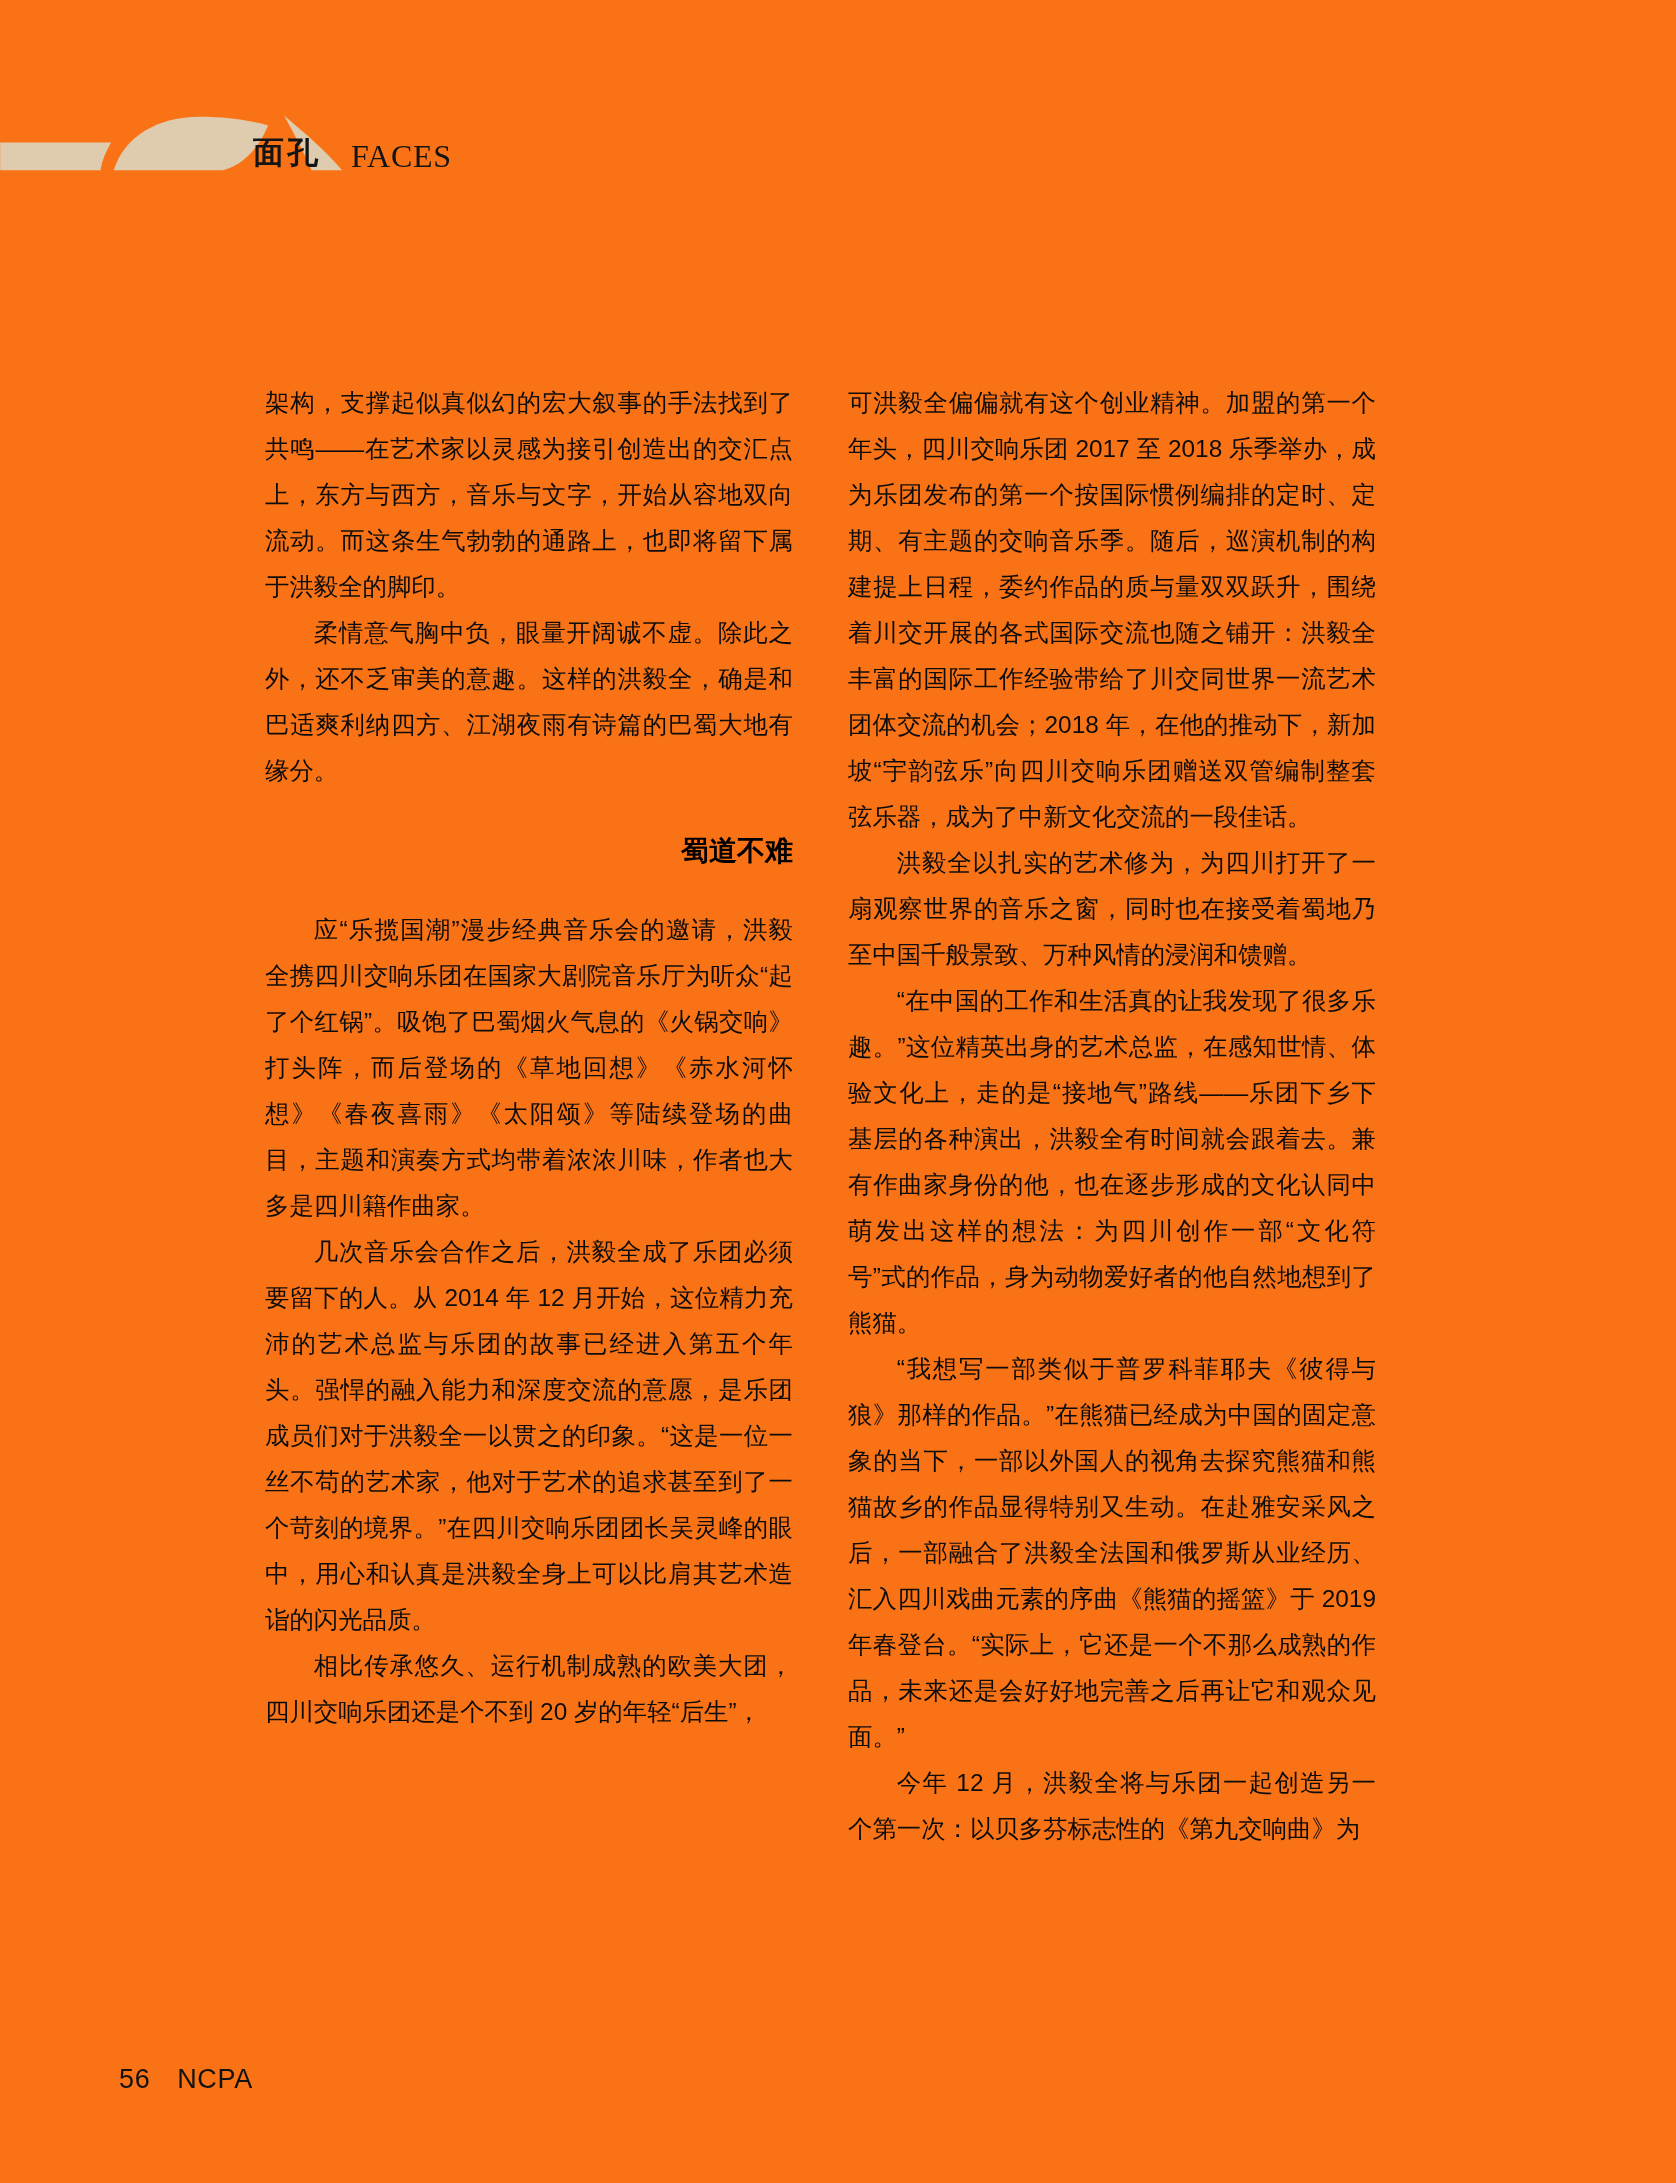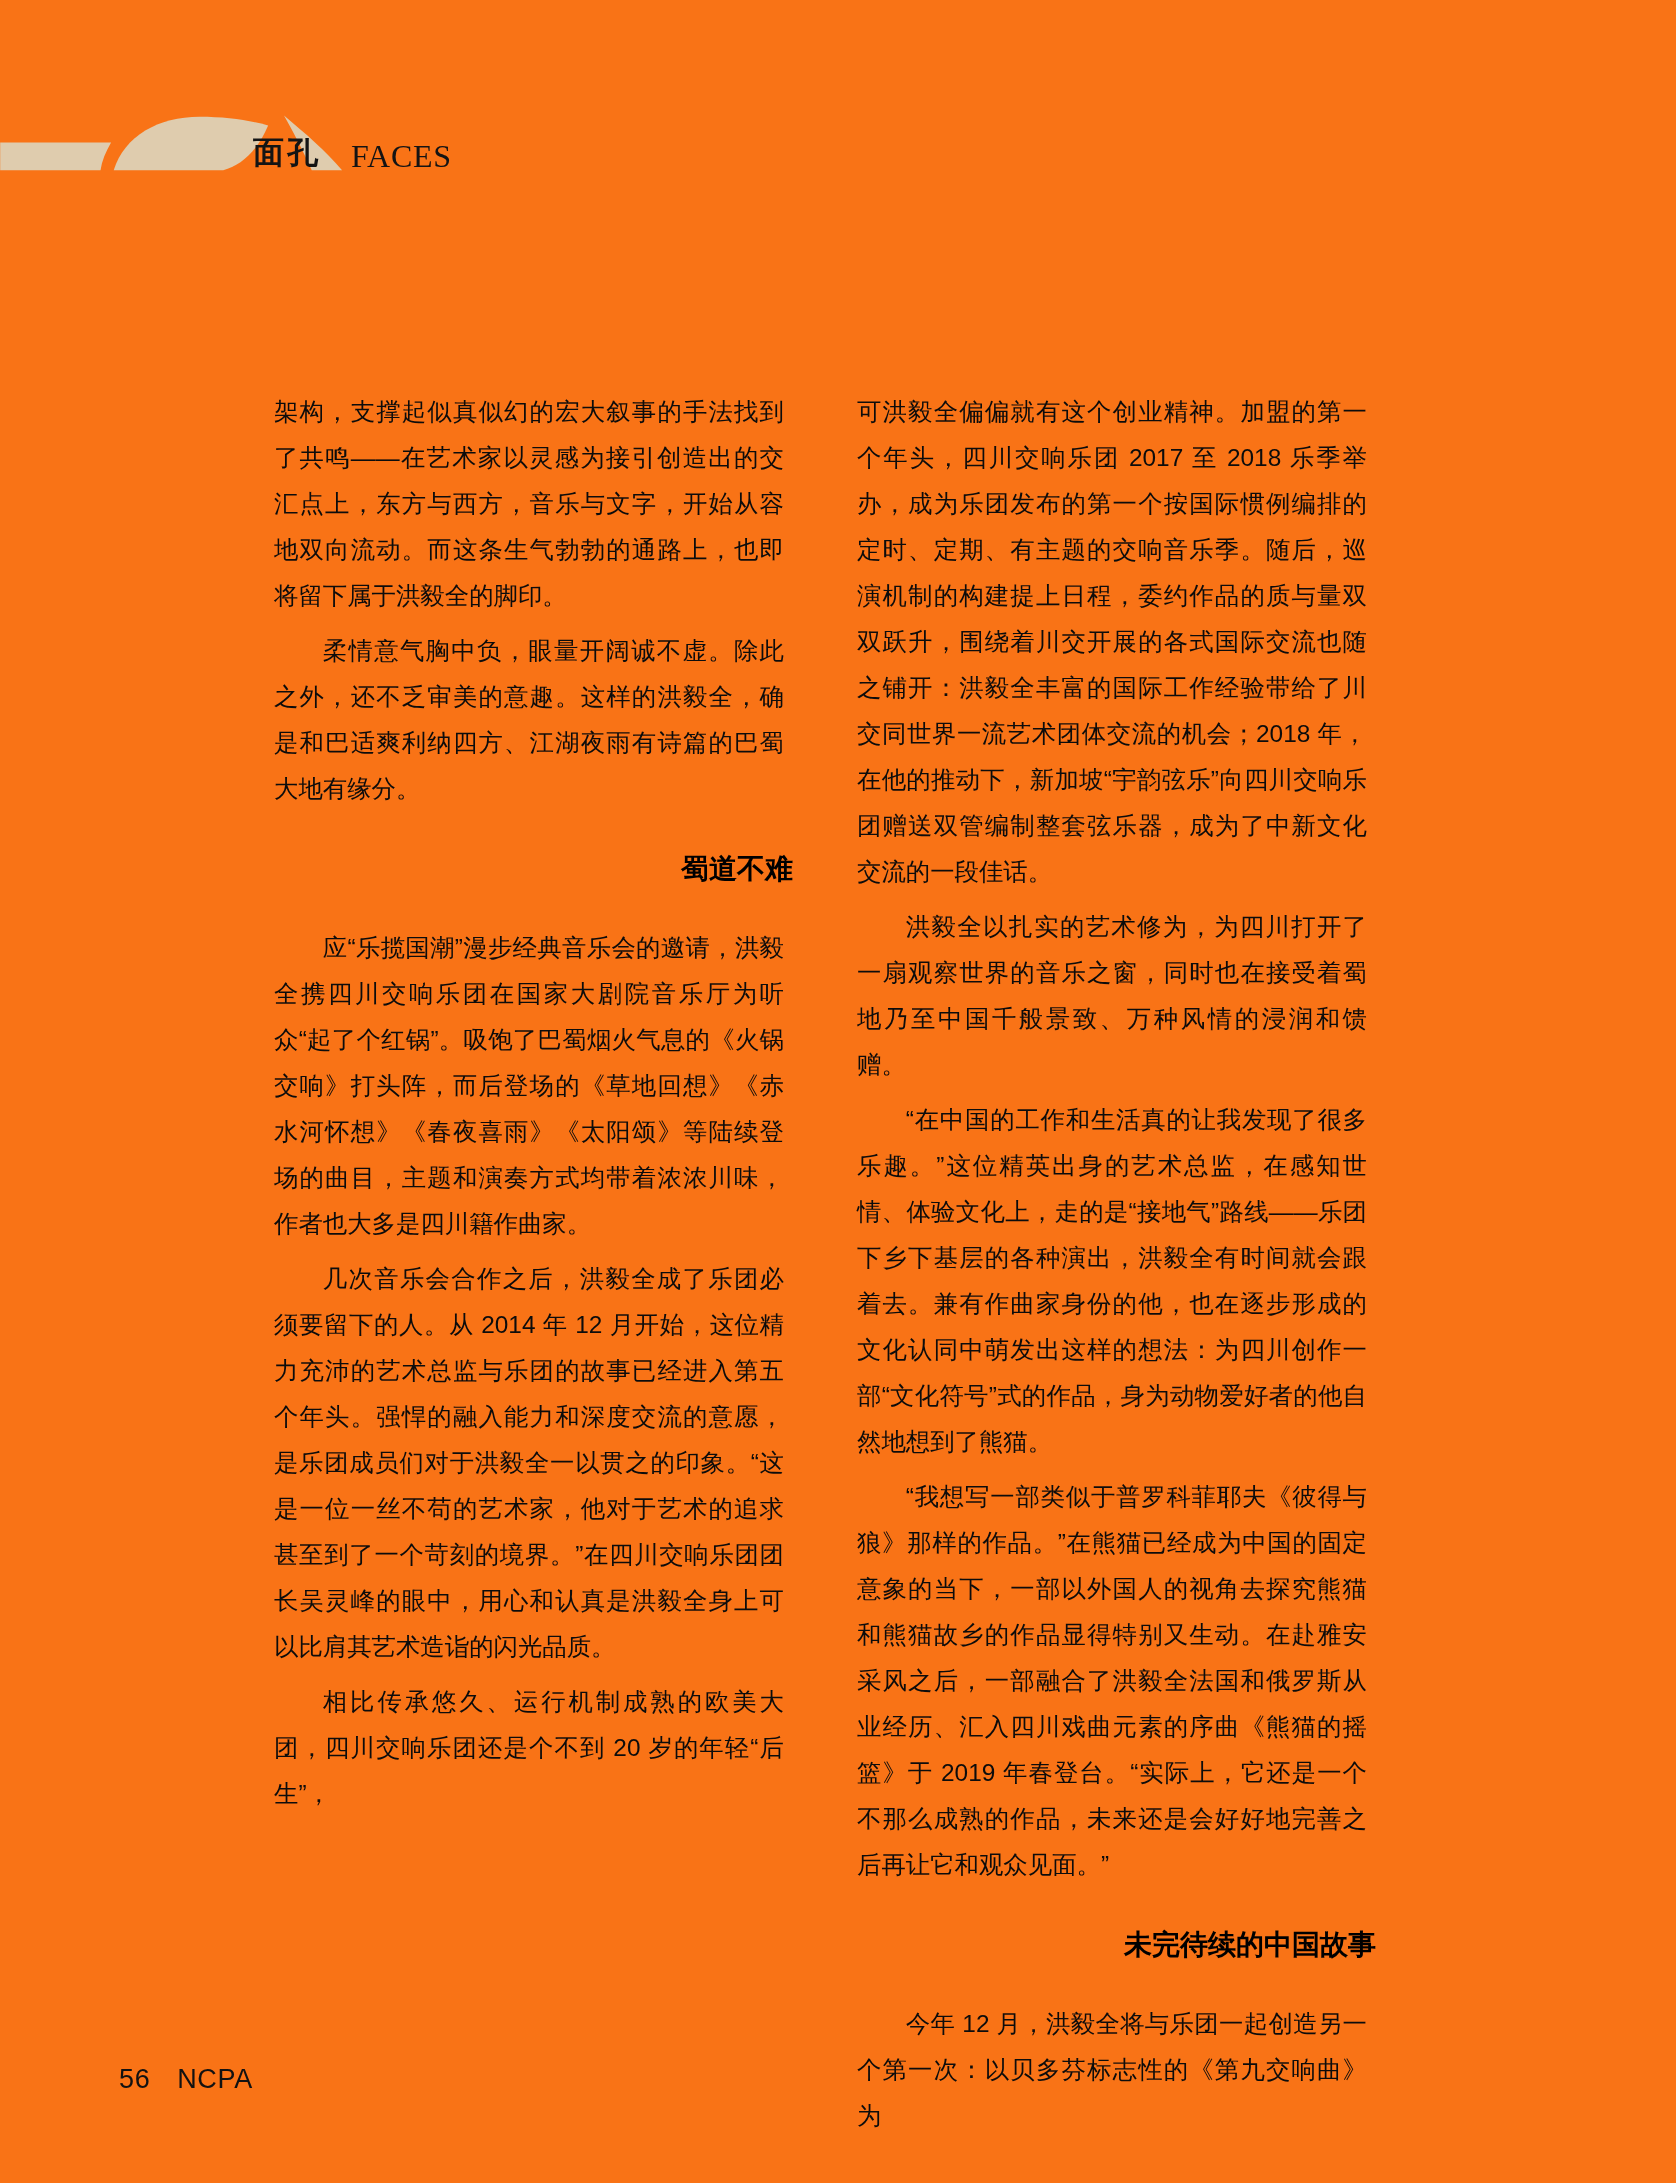--- a/index.html
+++ b/index.html
@@ -27,21 +27,21 @@
   }
 
   
   .col {
     position: absolute; top: 380px; width: 528px;
     font-size: 24.4px; line-height: 46px;
     text-align: justify; color: #0c0c0c;
   }
   .col-left  { left: 265px; }
   .col-right { left: 848px; }
-  .col p.body { margin: 9px; }
+  .col p.body { margin: 0; }
   .col p.body.indent { text-indent: 2em; }
   .col h2.section-heading {
     font-size: 28px; line-height: 46px; font-weight: 700;
     margin: 34px 0 33px 0; color: #000; text-align: right;
   }
 
   
   .footer {
     position: absolute; left: 119px; top: 2065px;
     font-size: 27px; color: #121212; letter-spacing: 0.7px; line-height: 1.1;
@@ -69,21 +69,20 @@
       <h2 class="section-heading">蜀道不难</h2>
       <p class="body indent">应“乐揽国潮”漫步经典音乐会的邀请，洪毅全携四川交响乐团在国家大剧院音乐厅为听众“起了个红锅”。吸饱了巴蜀烟火气息的《火锅交响》打头阵，而后登场的《草地回想》《赤水河怀想》《春夜喜雨》《太阳颂》等陆续登场的曲目，主题和演奏方式均带着浓浓川味，作者也大多是四川籍作曲家。</p>
       <p class="body indent">几次音乐会合作之后，洪毅全成了乐团必须要留下的人。从 2014 年 12 月开始，这位精力充沛的艺术总监与乐团的故事已经进入第五个年头。强悍的融入能力和深度交流的意愿，是乐团成员们对于洪毅全一以贯之的印象。“这是一位一丝不苟的艺术家，他对于艺术的追求甚至到了一个苛刻的境界。”在四川交响乐团团长吴灵峰的眼中，用心和认真是洪毅全身上可以比肩其艺术造诣的闪光品质。</p>
       <p class="body indent">相比传承悠久、运行机制成熟的欧美大团，四川交响乐团还是个不到 20 岁的年轻“后生”，</p>
     </div>
   <div class="col col-right" style="color: rgb(12, 12, 12);">
       <p class="body">可洪毅全偏偏就有这个创业精神。加盟的第一个年头，四川交响乐团 2017 至 2018 乐季举办，成为乐团发布的第一个按国际惯例编排的定时、定期、有主题的交响音乐季。随后，巡演机制的构建提上日程，委约作品的质与量双双跃升，围绕着川交开展的各式国际交流也随之铺开：洪毅全丰富的国际工作经验带给了川交同世界一流艺术团体交流的机会；2018 年，在他的推动下，新加坡“宇韵弦乐”向四川交响乐团赠送双管编制整套弦乐器，成为了中新文化交流的一段佳话。</p>
       <p class="body indent">洪毅全以扎实的艺术修为，为四川打开了一扇观察世界的音乐之窗，同时也在接受着蜀地乃至中国千般景致、万种风情的浸润和馈赠。</p>
       <p class="body indent">“在中国的工作和生活真的让我发现了很多乐趣。”这位精英出身的艺术总监，在感知世情、体验文化上，走的是“接地气”路线——乐团下乡下基层的各种演出，洪毅全有时间就会跟着去。兼有作曲家身份的他，也在逐步形成的文化认同中萌发出这样的想法：为四川创作一部“文化符号”式的作品，身为动物爱好者的他自然地想到了熊猫。</p>
       <p class="body indent">“我想写一部类似于普罗科菲耶夫《彼得与狼》那样的作品。”在熊猫已经成为中国的固定意象的当下，一部以外国人的视角去探究熊猫和熊猫故乡的作品显得特别又生动。在赴雅安采风之后，一部融合了洪毅全法国和俄罗斯从业经历、汇入四川戏曲元素的序曲《熊猫的摇篮》于 2019 年春登台。“实际上，它还是一个不那么成熟的作品，未来还是会好好地完善之后再让它和观众见面。”</p>
-      <h2 class="section-heading">未完待续的中国故事</h2>
       <p class="body indent">今年 12 月，洪毅全将与乐团一起创造另一个第一次：以贝多芬标志性的《第九交响曲》为</p>
     </div>
 
   <div class="footer">
     <span>56</span>
     <span class="journal">NCPA</span>
   </div>
 
 </div>
 

